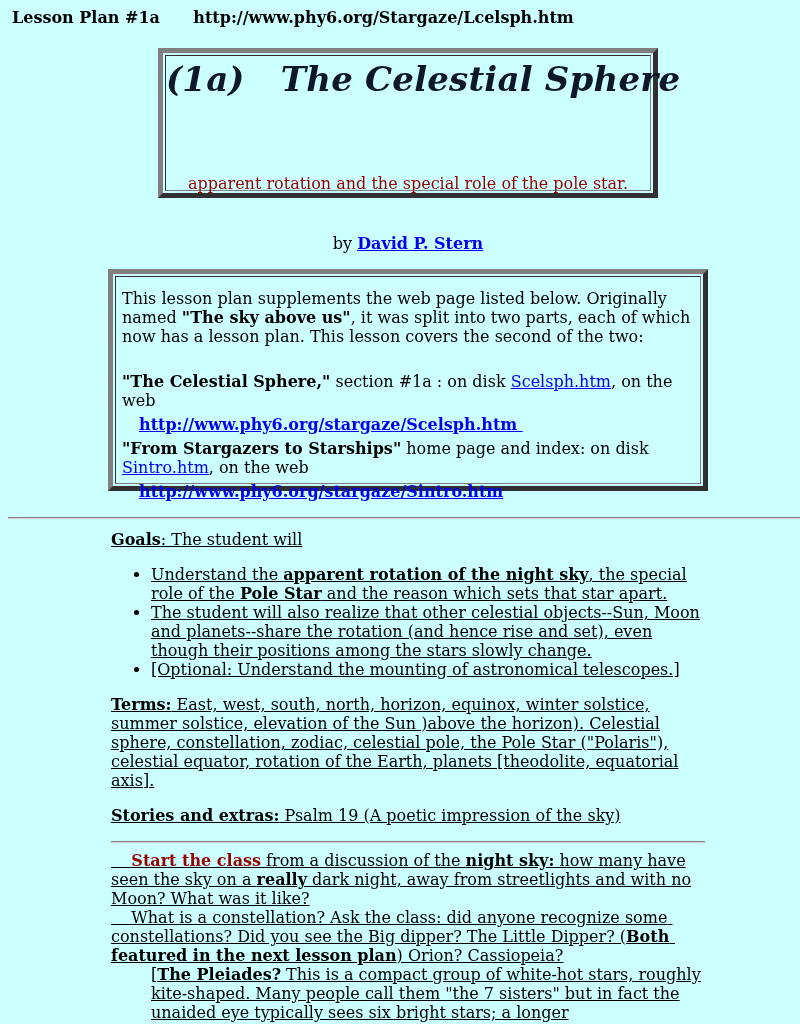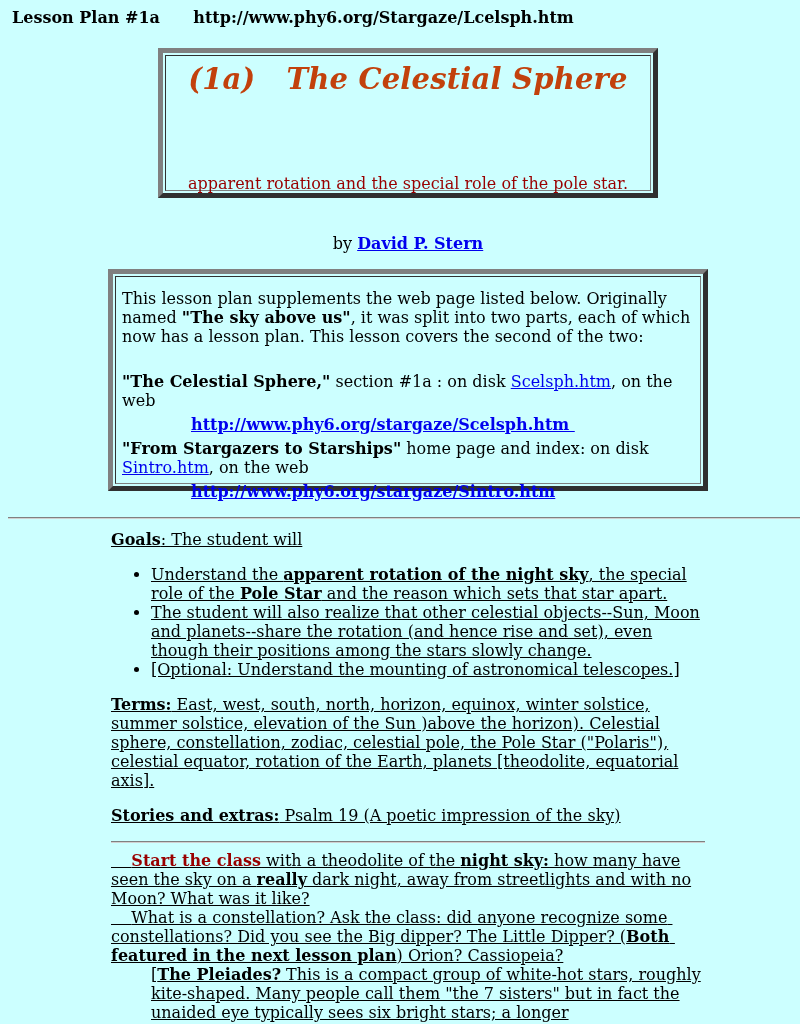--- a/index.html
+++ b/index.html
@@ -35,25 +35,25 @@
     box-sizing: border-box;
     border: 1px solid;
     border-color: #303030 #808080 #808080 #303030;
     height: 100%;
   }
 
   
   .title-box { left: 158px; top: 48px; width: 500px; height: 150px; }
   .title-box .ridge-inner { text-align: center; position: relative; }
   .title-text {
-    color: #c2410c;
+    color: #0f172a;
     font-family: "DejaVu Serif", serif;
     font-weight: bold;
     font-style: italic;
-    font-size: 29px;
+    font-size: 34px;
     line-height: 40px;
     position: absolute; left: 0; right: 0; top: 3px;
     white-space: pre;
     letter-spacing: 0.2px;
   }
   .title-sub {
     color: #990000;
     font-size: 16px;
     line-height: 19px;
     position: absolute; left: 0; right: 0; top: 99px;
@@ -62,21 +62,21 @@
   .course-line {
     position: absolute; left: 0; width: 816px; top: 215px;
     text-align: center;
   }
 
   
   .info-box { left: 108px; top: 269px; width: 600px; height: 222px; }
   .info-box .ridge-inner { padding: 7px 2px 0 1px; }
   .info-box p { margin: 5px; }
   .info-box .gap { height: 16px; }
-  .indent { padding-left: 74px; font-weight: bold; }
+  .indent { padding-left: 22px; font-weight: bold; }
 
   hr.full {
     position: absolute; left: 8px; top: 517px; width: 800px;
     margin: 0; border: 0; border-top: 1px solid #808080; border-bottom: 1px solid #d0d0d0; height: 0;
   }
 
   .main {
     position: absolute; left: 111px; top: 530px; width: 600px; text-decoration: underline;
   }
   .main p { margin: 0; }
@@ -127,16 +127,16 @@
   <p><b>Goals</b><span>: The student will</span></p>
   <ul>
     <li><span>Understand the </span><b>apparent rotation of the night sky</b><span>, the special role of the </span><b>Pole Star</b><span> and the reason which sets that star apart.</span></li>
     <li>The student will also realize that other celestial objects--Sun, Moon and planets--share the rotation (and hence rise and set), even though their positions among the stars slowly change.</li>
     <li>[Optional: Understand the mounting of astronomical telescopes.]</li>
   </ul>
   <p><b>Terms:</b><span> East, west, south, north, horizon, equinox, winter solstice, summer solstice, elevation of the Sun )above the horizon). Celestial sphere, constellation, zodiac, celestial pole, the Pole Star ("Polaris"), celestial equator, rotation of the Earth, planets [theodolite, equatorial axis].</span></p>
   <div class="sp"></div>
   <p><b>Stories and extras:</b><span> Psalm 19 (A poetic impression of the sky)</span></p>
   <hr class="inner">
-  <p><span style="white-space:pre">    </span><span class="red-bold">Start the class</span><span> with a theodolite of the </span><b>night sky:</b><span> how many have seen the sky on a </span><b>really</b><span> dark night, away from streetlights and with no Moon? What was it like?</span></p>
+  <p><span style="white-space:pre">    </span><span class="red-bold">Start the class</span><span> from a discussion of the </span><b>night sky:</b><span> how many have seen the sky on a </span><b>really</b><span> dark night, away from streetlights and with no Moon? What was it like?</span></p>
   <p style="white-space:pre-wrap"><span>    What is a constellation? Ask the class: did anyone recognize some constellations? Did you see the Big dipper? The Little Dipper? (</span><b>Both featured in the next lesson plan</b><span>) Orion? Cassiopeia?</span></p>
   <p class="pleiades"><span>[</span><b>The Pleiades?</b><span> This is a compact group of white-hot stars, roughly kite-shaped. Many people call them "the 7 sisters" but in fact the unaided eye typically sees six bright stars; a longer</span></p>
 </div>
 
 </body></html>

